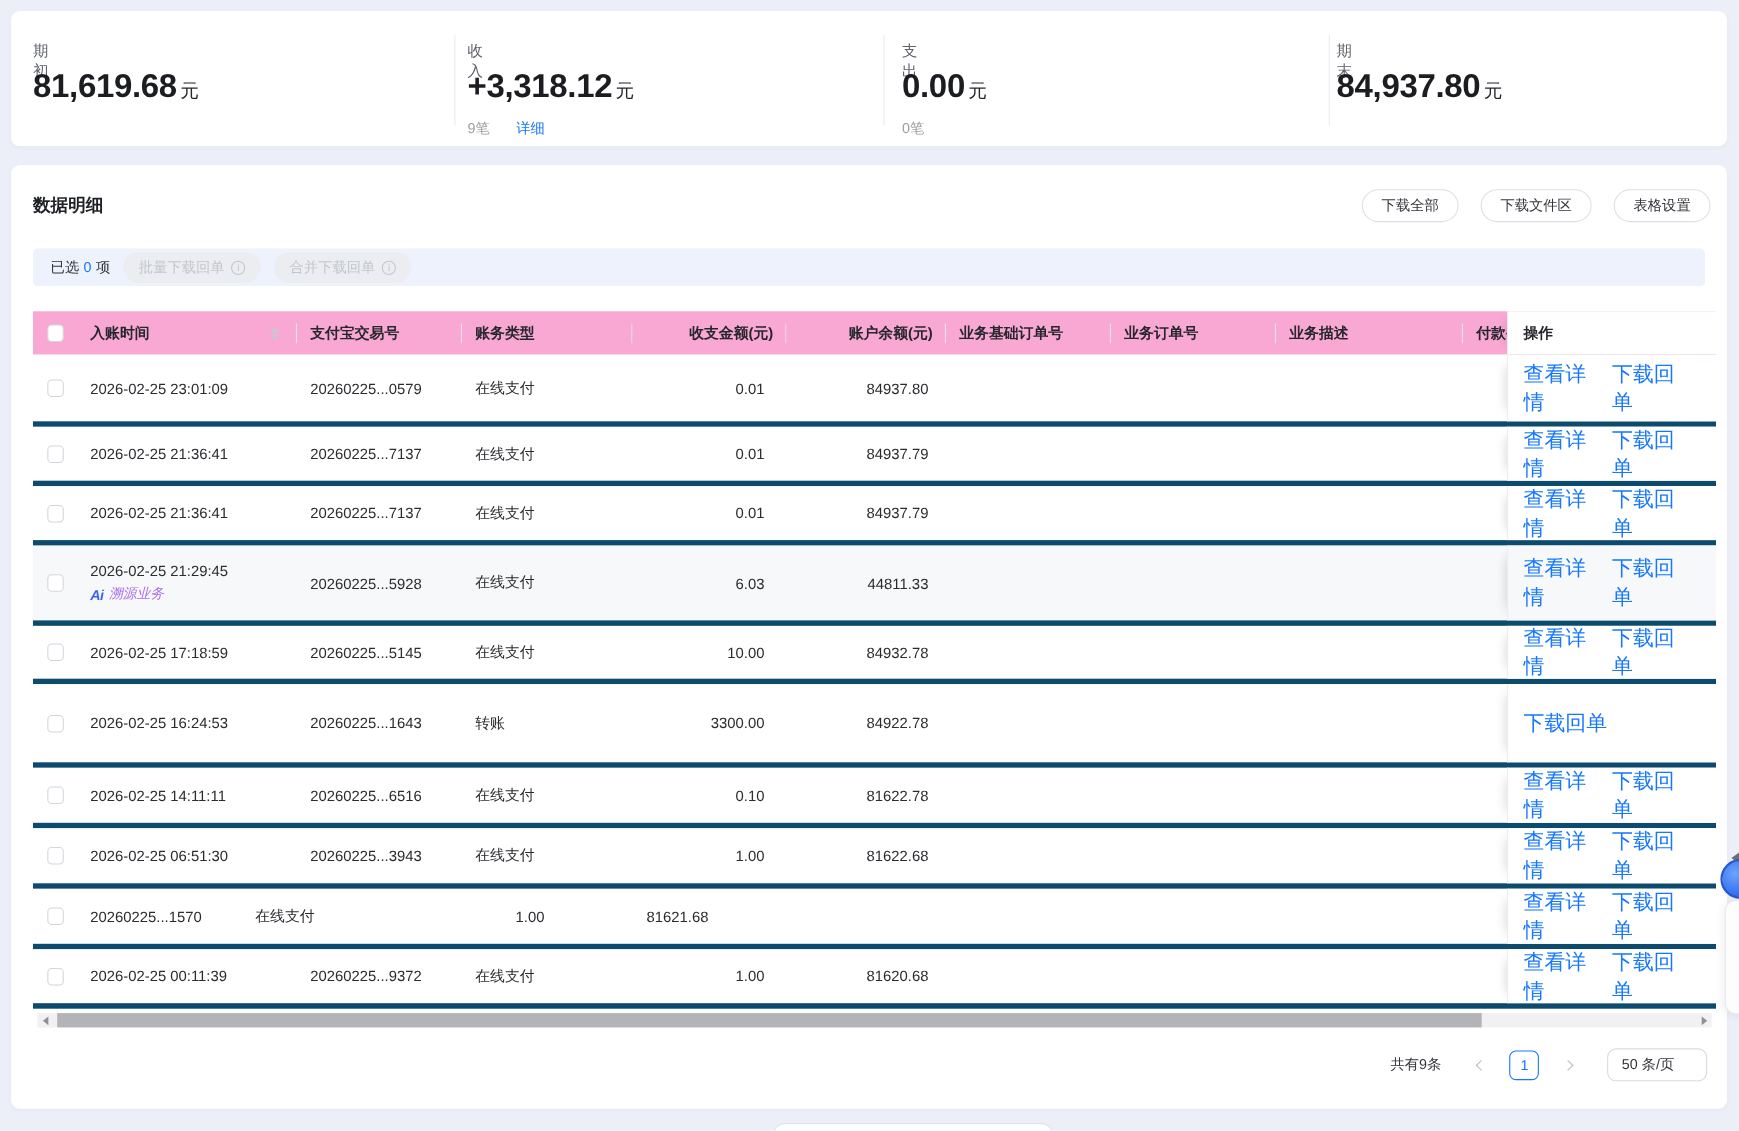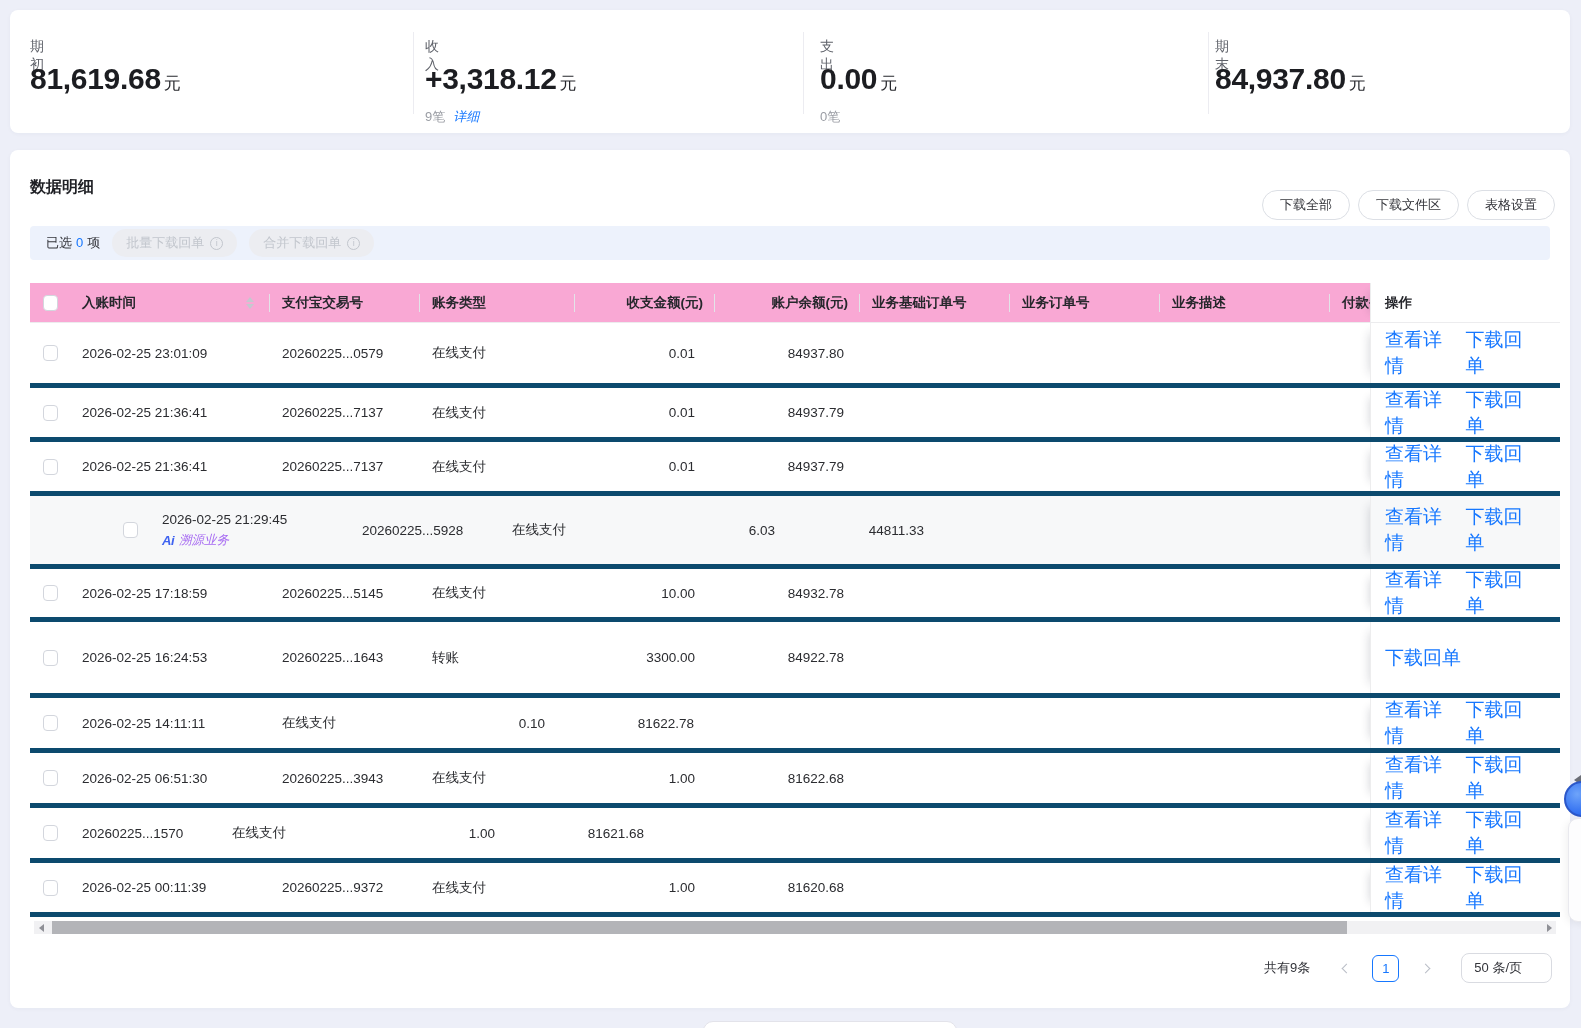--- a/index.html
+++ b/index.html
@@ -12,27 +12,27 @@
   }
   .card { position:absolute; background:#fff; border-radius:8px; box-shadow:0 1px 4px rgba(31,56,88,.04); }
 
   
   #summary-card { left:10px; top:10px; width:1560px; height:123px; }
   .sum-sec { position:absolute; top:0; height:100%; }
   .sum-label { position:absolute; top:28px; font-size:14px; color:#5f626a; }
   .sum-value { position:absolute; top:52px; font-size:30px; font-weight:600; color:#1c1d21; letter-spacing:-.3px; white-space:nowrap; }
   .sum-unit { font-size:17px; font-weight:400; margin-left:3px; color:#26272c; }
   .sum-sub { position:absolute; top:98px; font-size:13px; color:#9a9da4; white-space:nowrap; }
-  .sum-sub .detail-link { color:var(--accent,#1677ff); margin-left:8px; cursor:pointer;font-style:italic; }
+  .sum-sub .detail-link { color:var(--accent,#1677ff); margin-left:24px; cursor:pointer; }
   .sum-div { position:absolute; top:22px; width:1px; height:82px; background:#ececf1; }
 
   
   #main-card { left:10px; top:150px; width:1560px; height:858px; }
   #panel-title { position:absolute; left:20px; top:27px; font-size:16px; font-weight:700; color:#1f2025; }
-  #toolbar { position:absolute; right:15px; top:22px; display:flex; gap:8px;margin-top:18px; }
+  #toolbar { position:absolute; right:15px; top:22px; display:flex; gap:20px; }
   .pill-btn {
     height:30px; padding:0 17px; border:1px solid #dcdfe5; border-radius:15px;
     background:#fff; font-size:13px; color:#33343a; display:flex; align-items:center; cursor:pointer;
     font-family:inherit;
   }
 
   
   #sel-bar {
     position:absolute; left:20px; top:76px; width:1520px; height:34px;
     background:#edf2fc; border-radius:4px; display:flex; align-items:center; padding-left:16px;
@@ -252,21 +252,21 @@
           <div class="t-cell w-bal right bal">84937.79</div>
           <div class="t-cell w-base"></div>
           <div class="t-cell w-ord"></div>
           <div class="t-cell w-desc"></div>
           <div class="t-cell w-rem"></div>
           <div class="a-cell">
             <a class="lnk">查看详情</a>
             <a class="lnk">下载回单</a>
           </div>
         </div>
-        <div class="t-row hl" style="height: 73px; justify-content: flex-end;">
+        <div class="t-row hl" style="height: 73px;">
           <div class="t-cell w-cb">
             <span class="cb" style="margin-left: 1px;"></span>
           </div>
           <div class="t-cell w-time">
             <div class="time-wrap">
               <div>2026-02-25 21:29:45</div>
               <div class="trace">
                 <span class="ai">Ai</span>
                 <span class="txt">溯源业务</span>
               </div>
@@ -330,20 +330,21 @@
         </div>
         <div class="t-row" style="height: 55px;">
           <div class="t-cell w-cb">
             <span class="cb" style="margin-left: 1px;"></span>
           </div>
           <div class="t-cell w-time">
             <div class="time-wrap">
               <div>2026-02-25 14:11:11</div>
             </div>
           </div>
+          <div class="t-cell w-txn">20260225...6516</div>
           <div class="t-cell w-type">在线支付</div>
           <div class="t-cell w-amt right">0.10</div>
           <div class="t-cell w-bal right bal">81622.78</div>
           <div class="t-cell w-base"></div>
           <div class="t-cell w-ord"></div>
           <div class="t-cell w-desc"></div>
           <div class="t-cell w-rem"></div>
           <div class="a-cell">
             <a class="lnk">查看详情</a>
             <a class="lnk">下载回单</a>

